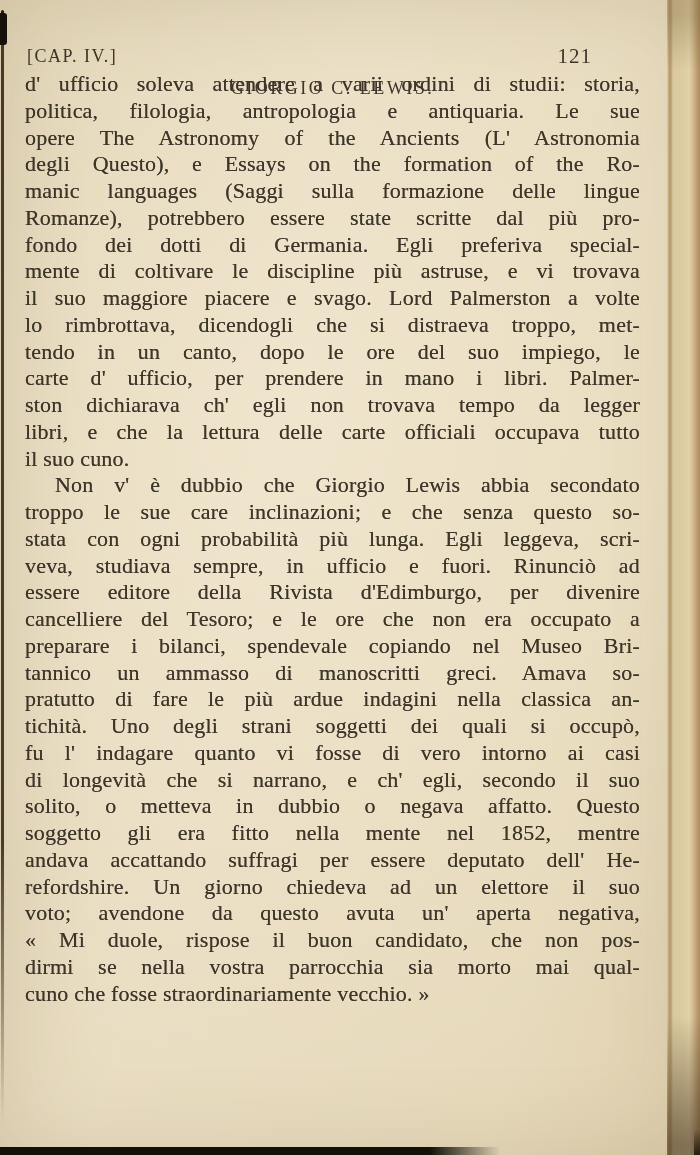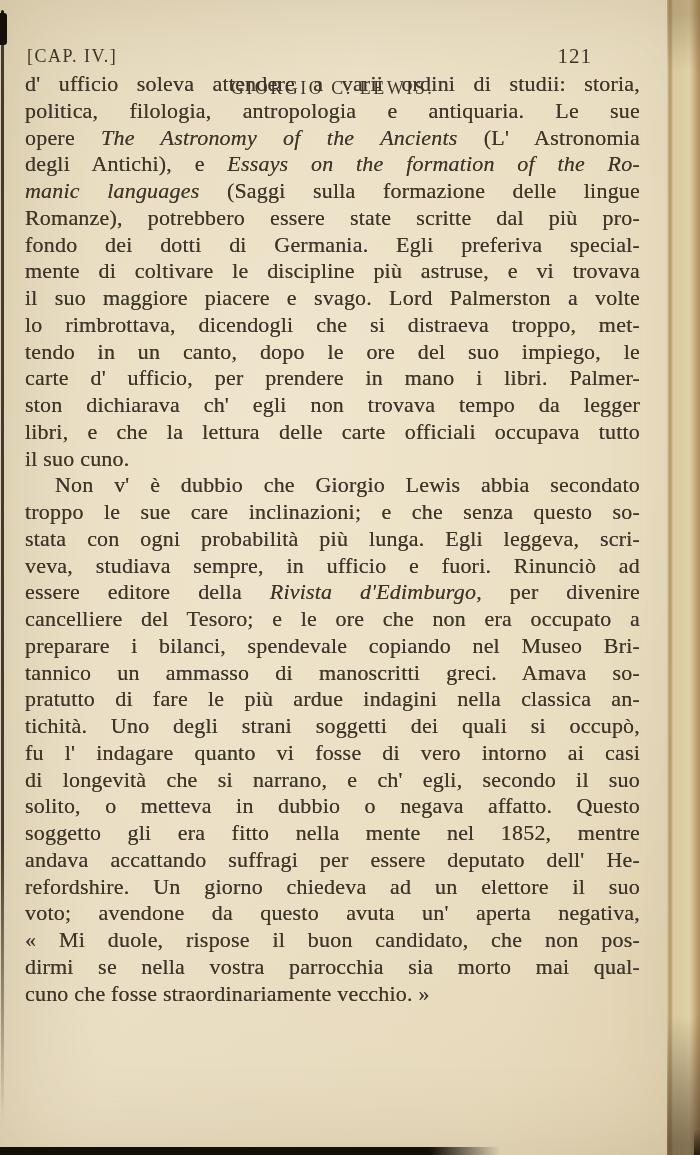--- a/index.html
+++ b/index.html
@@ -99,38 +99,38 @@
     letter-spacing: 0.2px;
     text-shadow: 0 0 0.6px rgba(61,53,42,0.75);
   }
   .line {
     text-align: justify;
     text-align-last: justify;
     white-space: normal;
   }
   .line.end { text-align-last: left; }
   .line.indent { text-indent: 30px; }
-  .it { font-style: italic; }
+  .it { }
 </style>
 </head>
 <body>
 
 <div class="page">
 
   <div class="header">
     <span class="chapter">[CAP. IV.]</span>
     <span class="running-title">GIORGIO C. LEWIS.</span>
     <span class="page-number">121</span>
   </div>
 
   <div class="body-text" id="body-text">
       <div class="line"><span>d' ufficio soleva attendere a varii ordini di studii: storia,</span></div>
       <div class="line"><span>politica, filologia, antropologia e antiquaria. Le sue</span></div>
       <div class="line"><span>opere </span><span class="it">The Astronomy of the Ancients</span><span> (L' Astronomia</span></div>
-      <div class="line"><span>degli Antichi), e </span><span class="it">Essays on the formation of the Ro-</span></div>
+      <div class="line"><span>degli Questo), e </span><span class="it">Essays on the formation of the Ro-</span></div>
       <div class="line"><span class="it">manic languages</span><span> (Saggi sulla formazione delle lingue</span></div>
       <div class="line"><span>Romanze), potrebbero essere state scritte dal più pro-</span></div>
       <div class="line"><span>fondo dei dotti di Germania. Egli preferiva special-</span></div>
       <div class="line"><span>mente di coltivare le discipline più astruse, e vi trovava</span></div>
       <div class="line"><span>il suo maggiore piacere e svago. Lord Palmerston a volte</span></div>
       <div class="line"><span>lo rimbrottava, dicendogli che si distraeva troppo, met-</span></div>
       <div class="line"><span>tendo in un canto, dopo le ore del suo impiego, le</span></div>
       <div class="line"><span>carte d' ufficio, per prendere in mano i libri. Palmer-</span></div>
       <div class="line"><span>ston dichiarava ch' egli non trovava tempo da legger</span></div>
       <div class="line"><span>libri, e che la lettura delle carte officiali occupava tutto</span></div>

